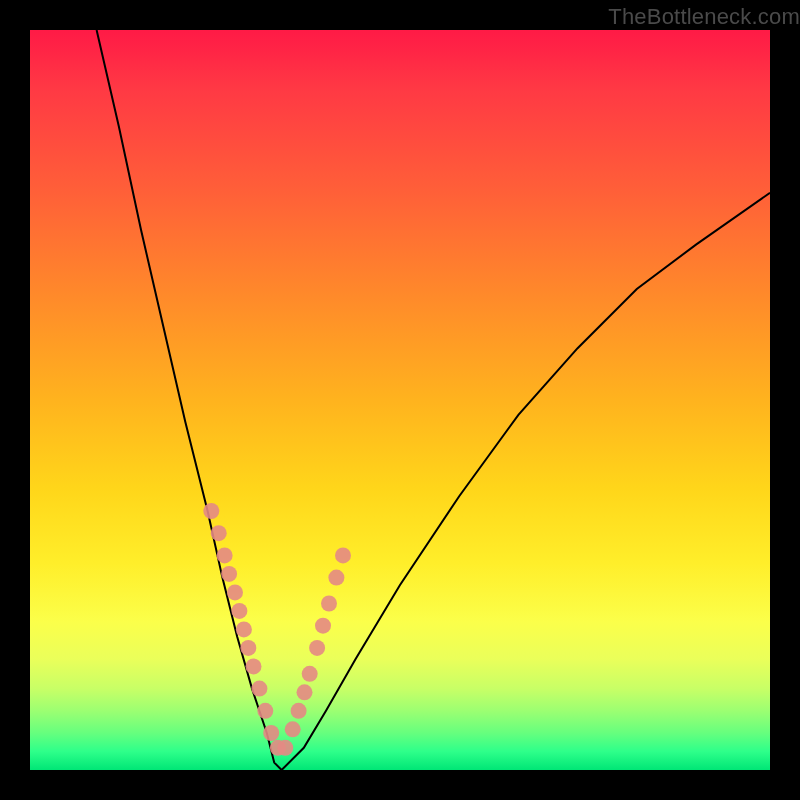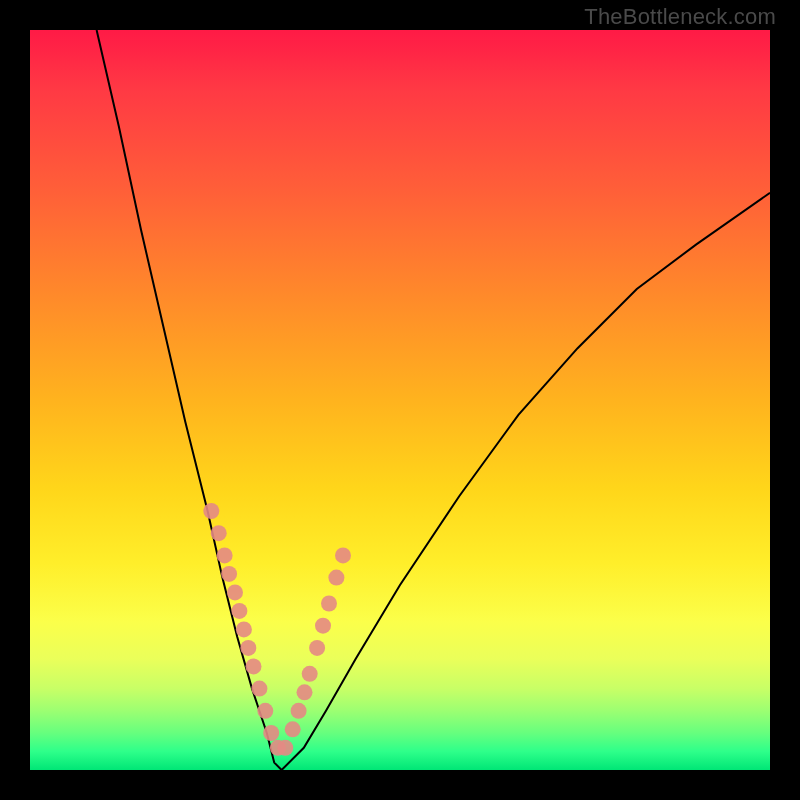--- a/index.html
+++ b/index.html
@@ -36,21 +36,21 @@
       #c8ff66 89%,
       #9cff72 92%,
       #66ff7e 95%,
       #2eff8a 97.5%,
       #00e676 100%
     );
   }
   .watermark {
     position: absolute;
     top: 4px;
-    right: 24px;
+    right: 0;
     color: #4a4a4a;
     font-size: 22px;
     font-weight: 500;
     letter-spacing: 0.2px;
   }
   svg.overlay {
     position: absolute;
     inset: 0;
   }
   .curve {

